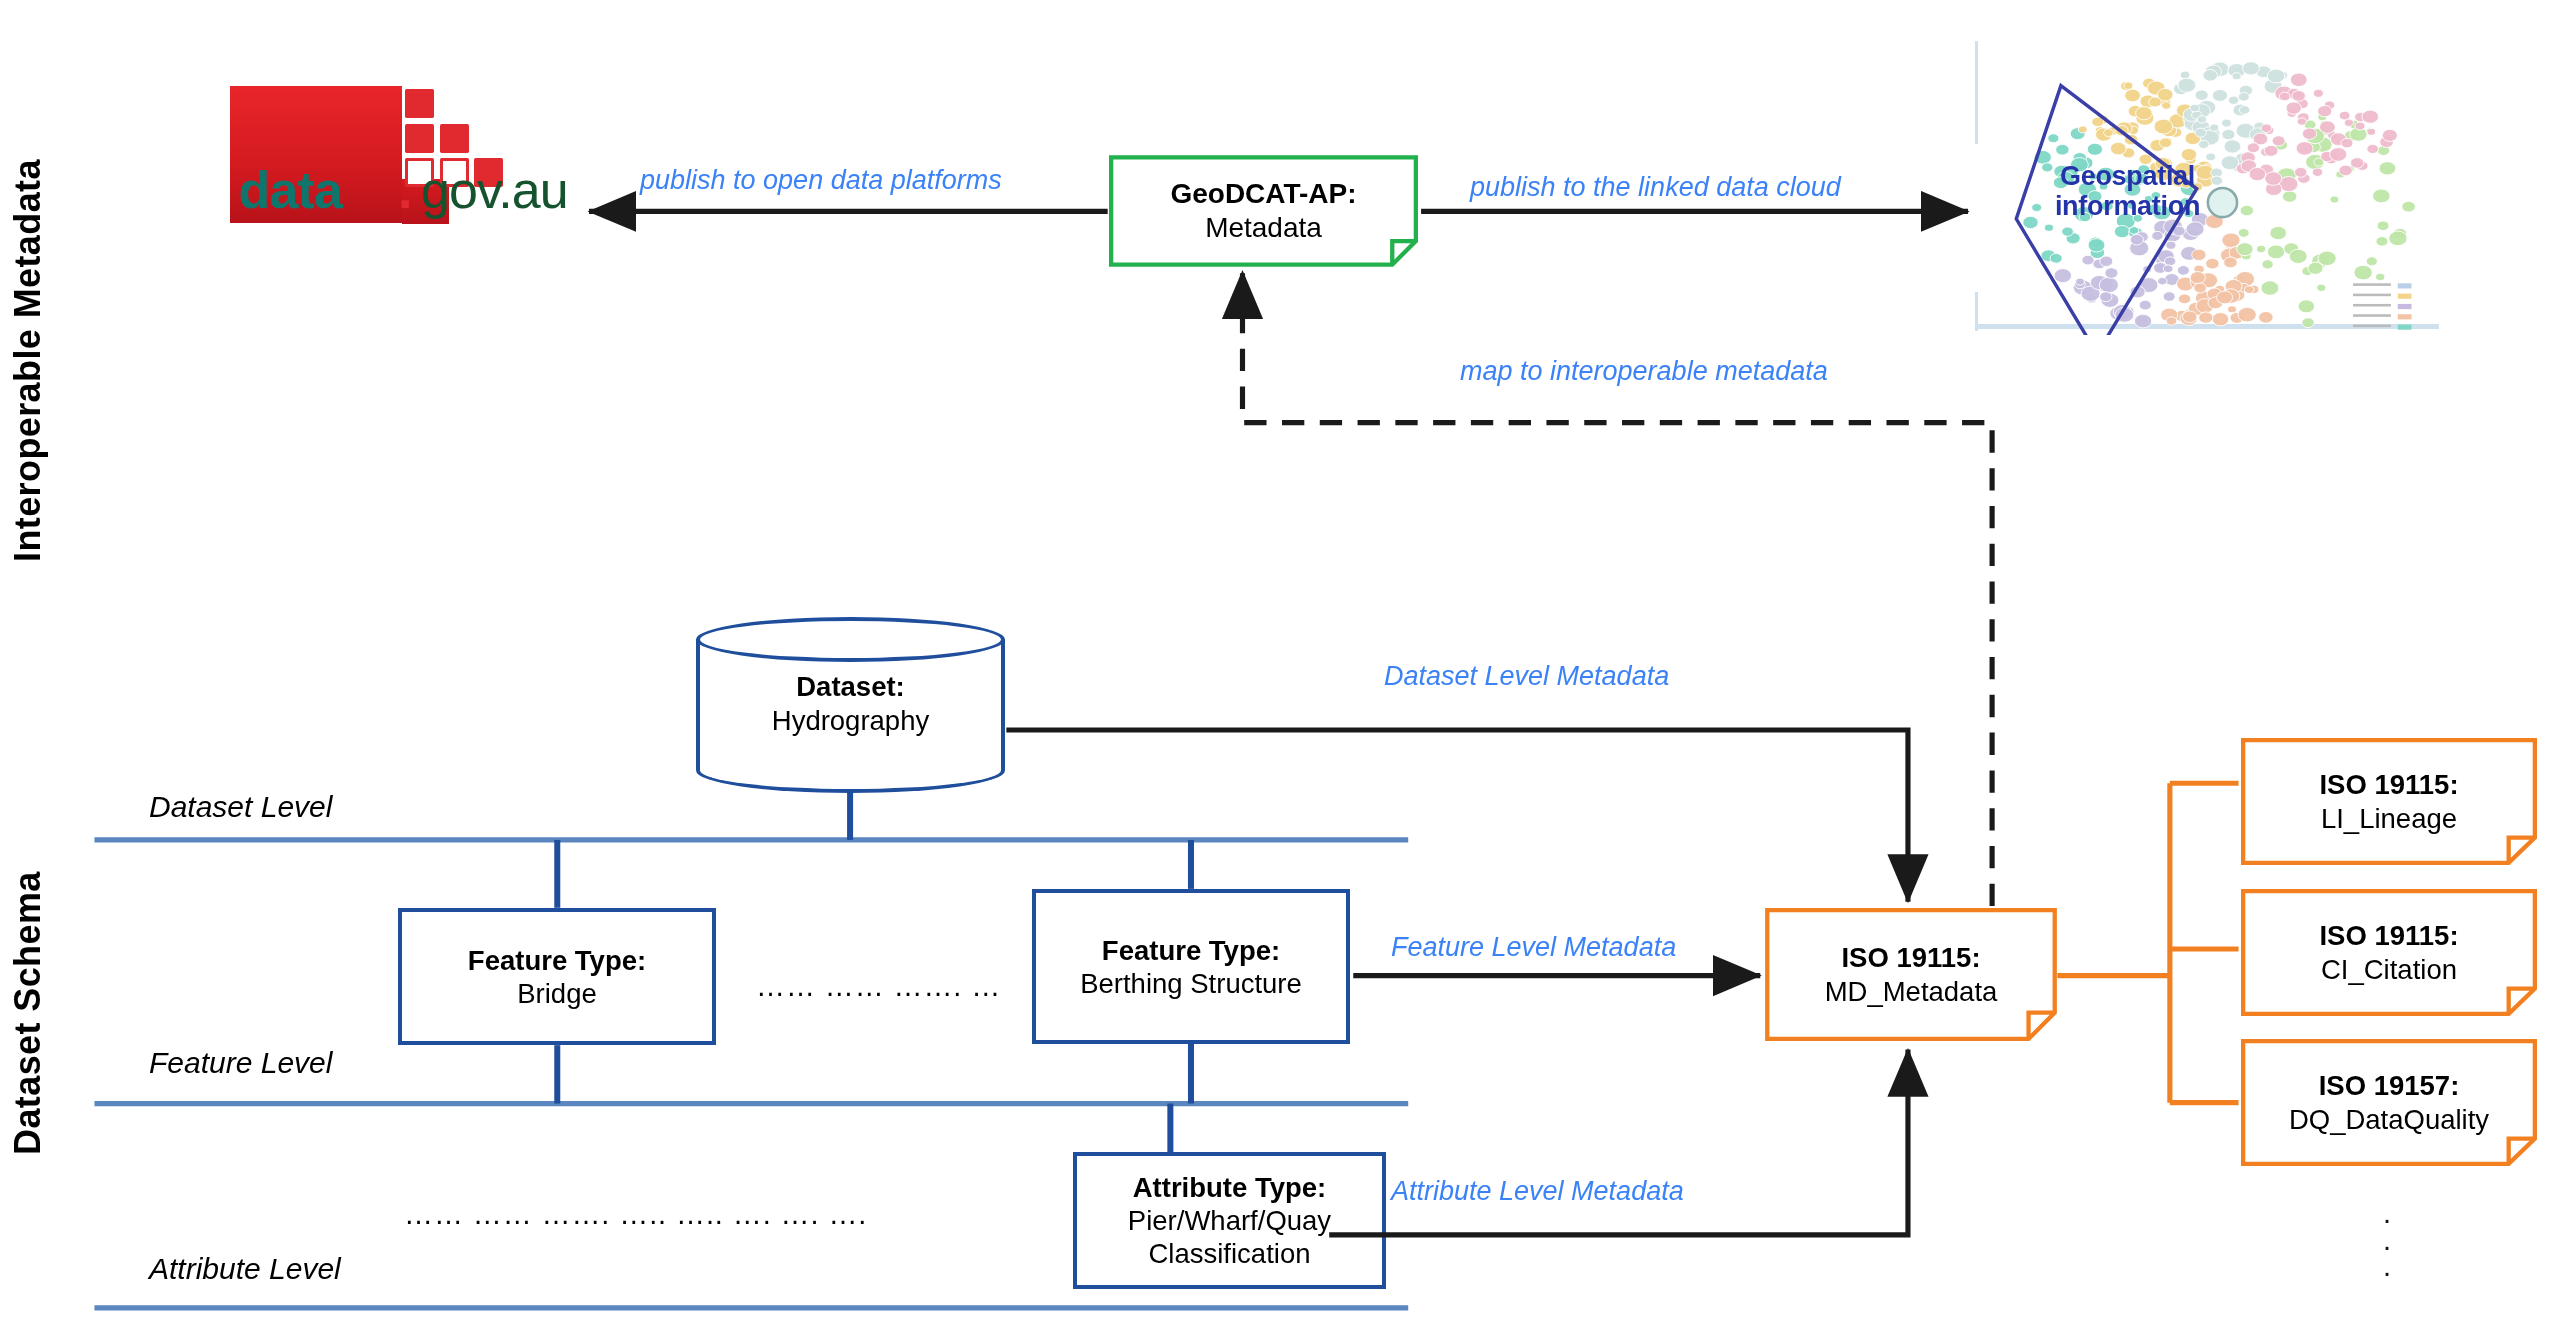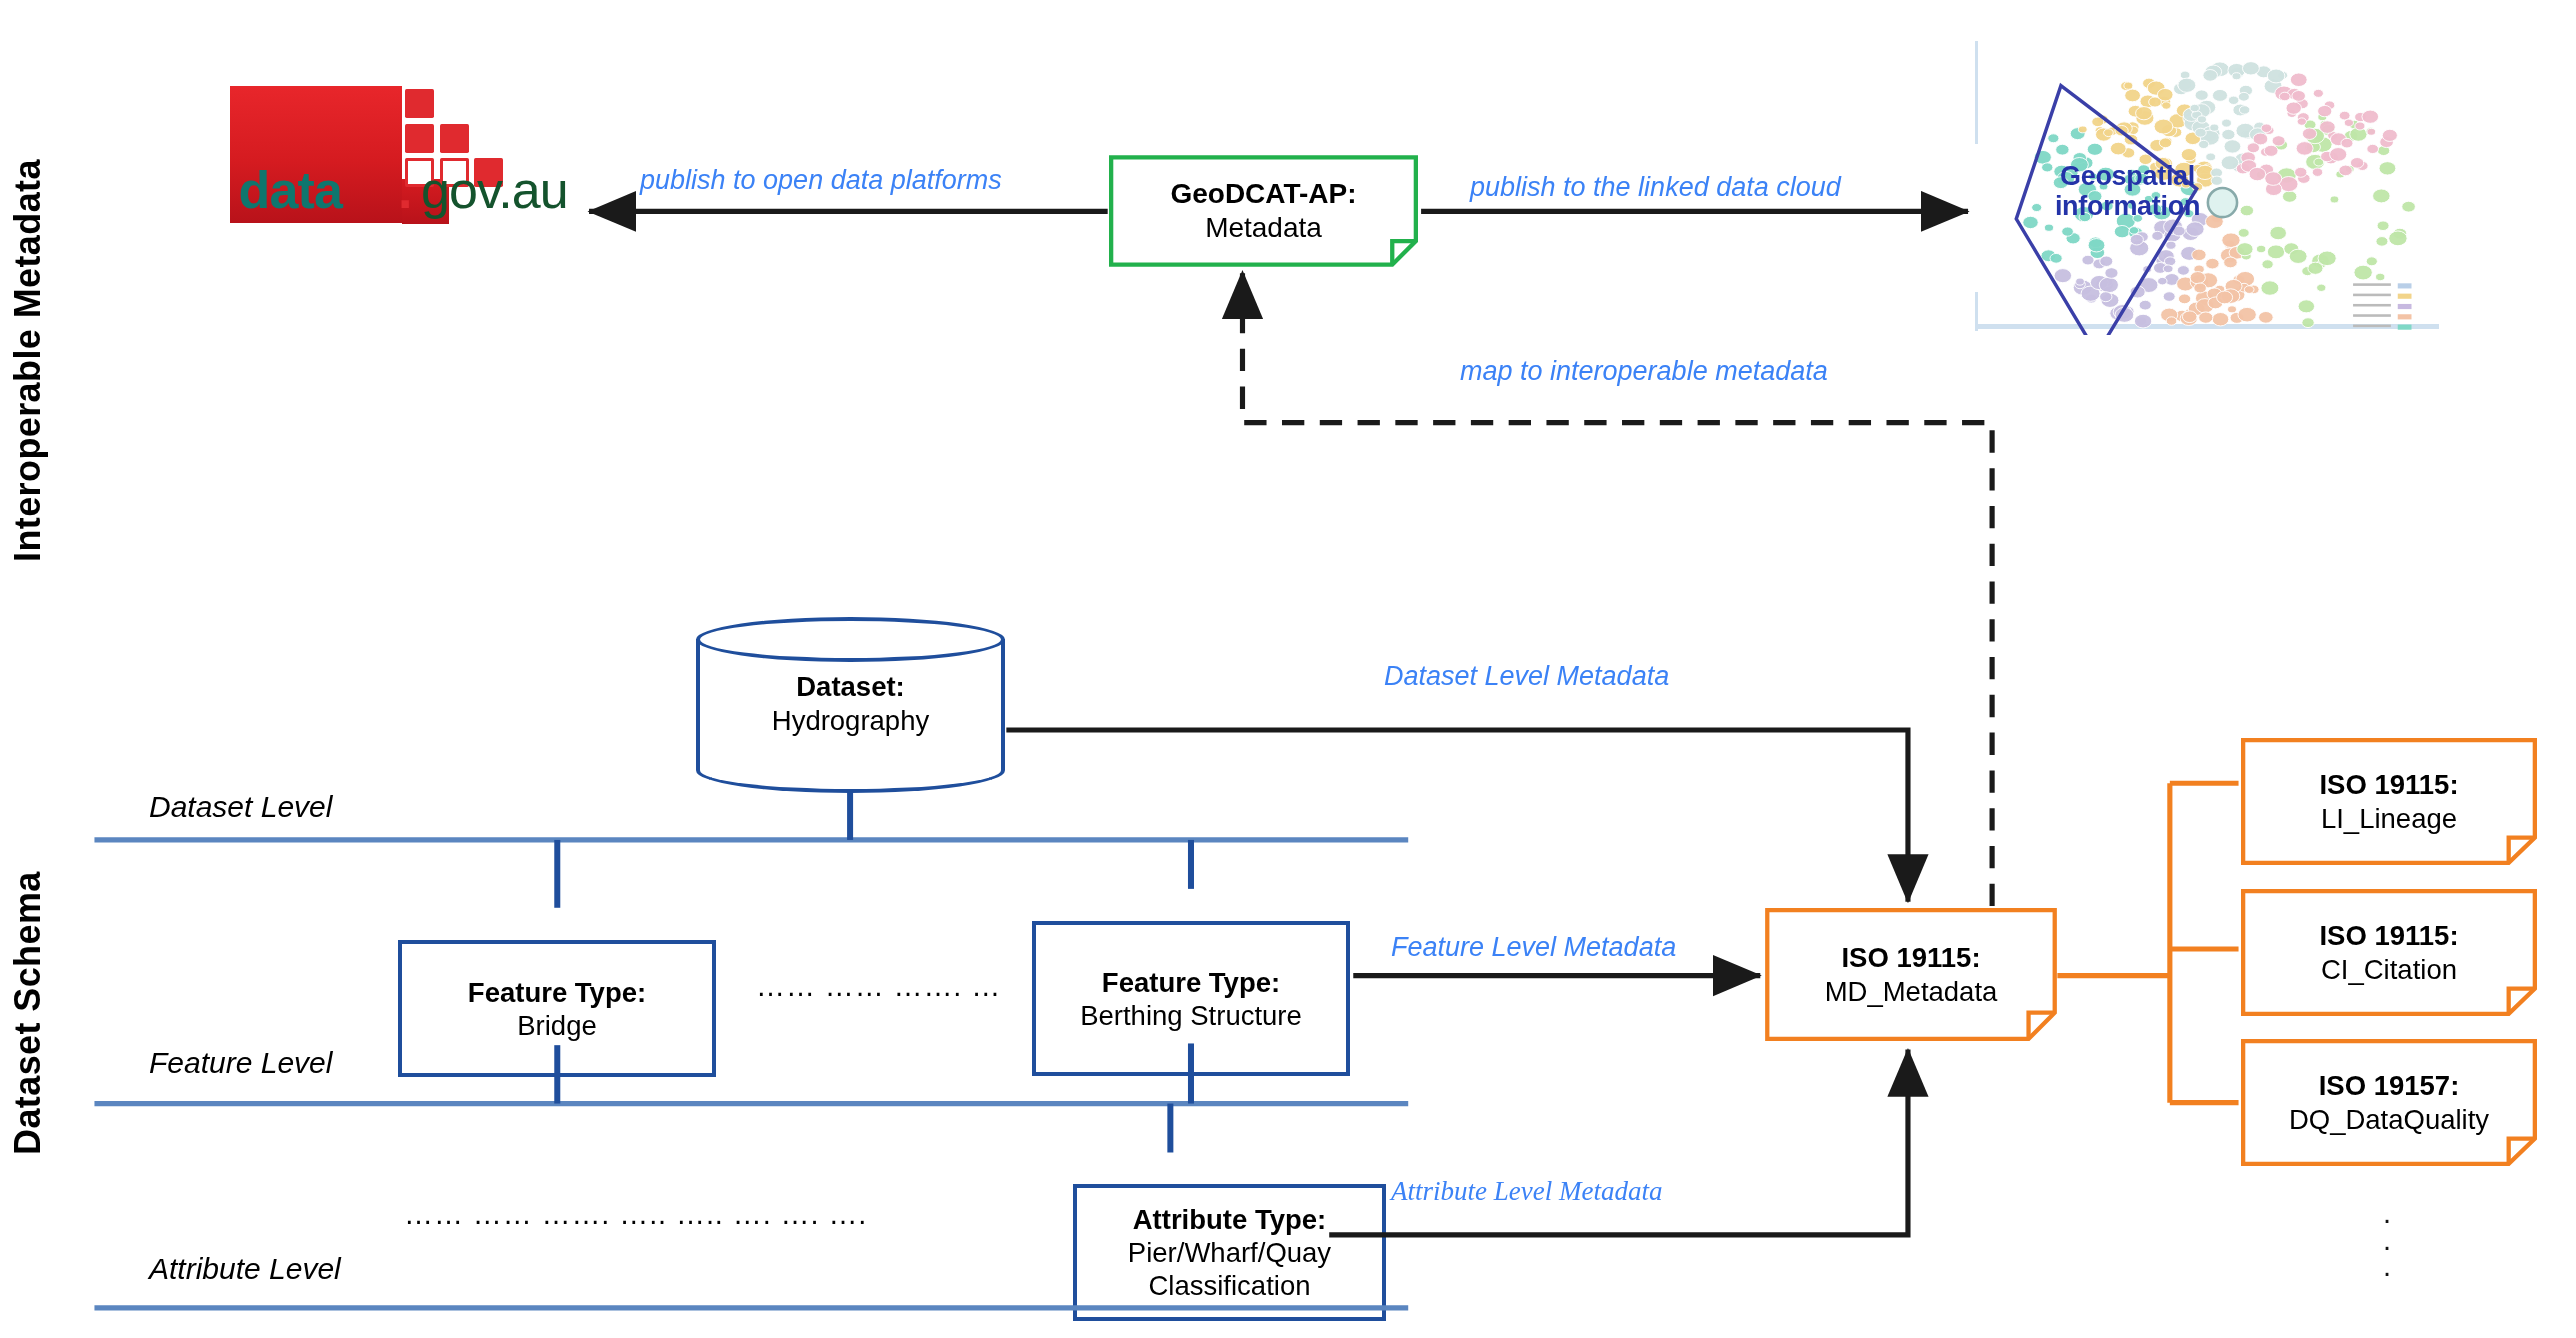--- a/index.html
+++ b/index.html
@@ -71,21 +71,21 @@
     text-align:center;line-height:1.22;
   }
   .note .t1{font-weight:bold;}
   .note .t2{font-weight:normal;}
 
   
   .rbox{
     position:absolute;box-sizing:border-box;background:#fff;
     border:4.3px solid #1f4e9c;
     display:flex;flex-direction:column;align-items:center;justify-content:center;
-    text-align:center;line-height:1.2;margin-top:32px;
+    text-align:center;line-height:1.2;
   }
   .rbox .t1{font-weight:bold;}
   .rbox .t2{font-weight:normal;}
 
   
   #cylinder{position:absolute;left:696px;top:617px;width:309px;height:176px;}
   #cylinder .body{
     position:absolute;left:0;top:22px;width:309px;height:131px;
     box-sizing:border-box;border-left:4.3px solid #1f4e9c;border-right:4.3px solid #1f4e9c;background:#fff;
   }
@@ -622,21 +622,21 @@
     <span>.</span>
       <span>.</span>
       <span>.</span>
   </div>
 
   <div class="conn-label" style="left:640px;top:165px;">publish to open data platforms</div>
   <div class="conn-label" style="left:1470px;top:172px;">publish to the linked data cloud</div>
   <div class="conn-label" style="left:1460px;top:356px;">map to interoperable metadata</div>
   <div class="conn-label" style="left:1384px;top:661px;">Dataset Level Metadata</div>
   <div class="conn-label" style="left:1391px;top:932px;">Feature Level Metadata</div>
-  <div class="conn-label" style="left:1391px;top:1176px;font-family:Liberation Serif, serif;">Attribute Level Metadata</div>
+  <div class="conn-label" style="left:1391px;top:1176px;">Attribute Level Metadata</div>
 
   <div class="level-label" style="left:101px;top:790px;">Dataset Level</div>
   <div class="level-label" style="left:101px;top:1046px;">Feature Level</div>
   <div class="level-label" style="left:101px;top:1252px;">Attribute Level</div>
 
   <div class="dots" style="left:756px;top:970px;">…… …… ……. …</div>
   <div class="dots" style="left:404px;top:1198px;">…… …… ……. ….. ….. …. …. ….</div>
 
   <svg class="overlay" viewBox="0 0 3000 1559" width="2576" height="1339">
     <defs>

